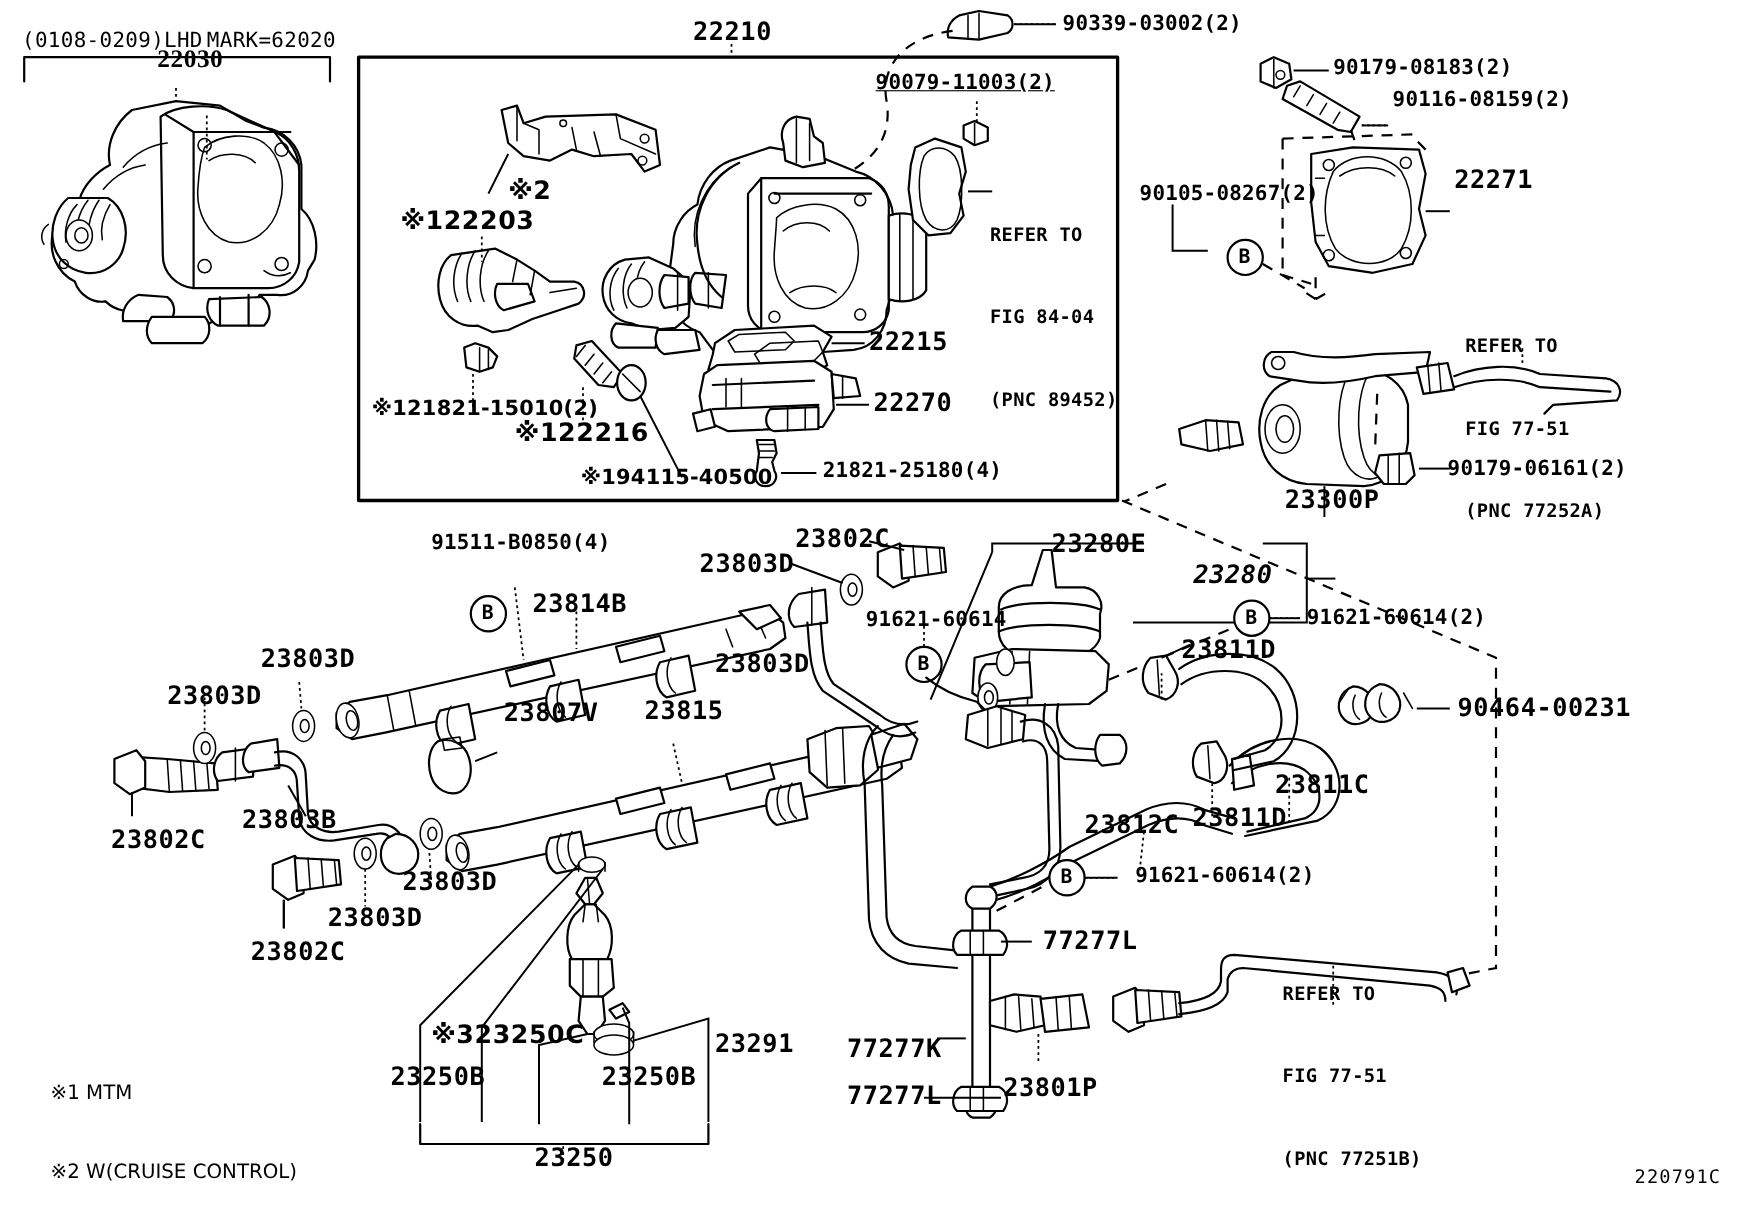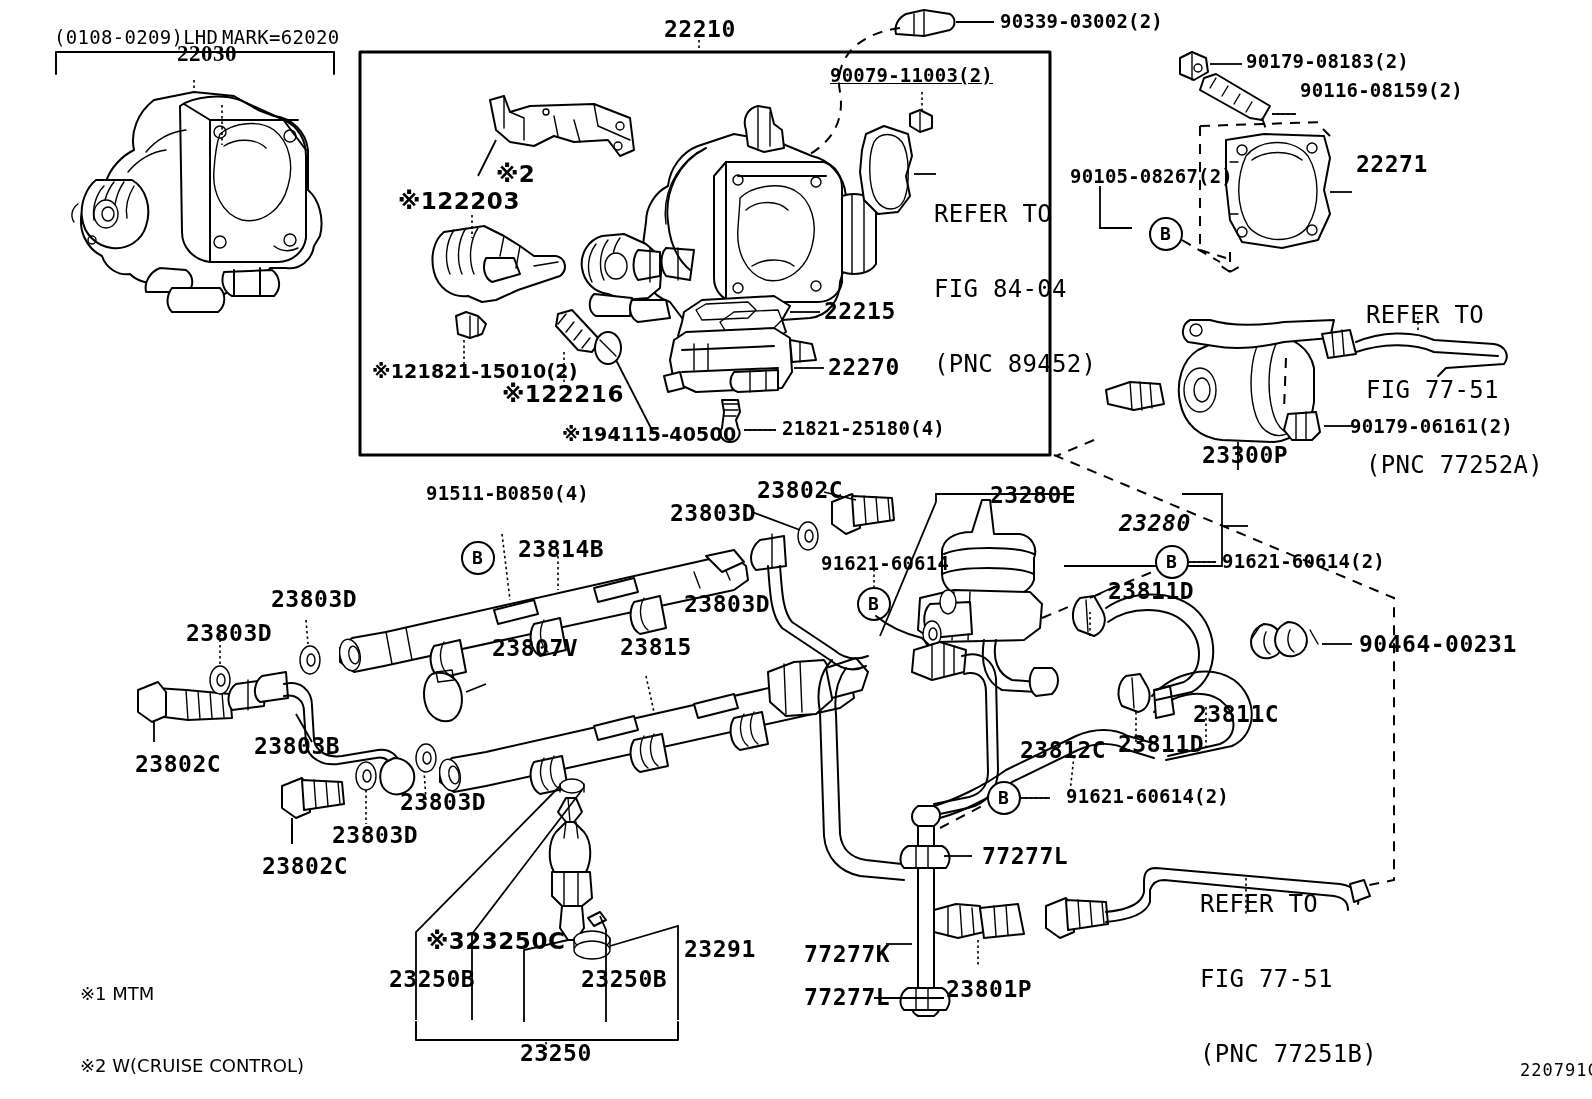--- a/index.html
+++ b/index.html
@@ -6,21 +6,21 @@
     margin: 0; padding: 0; background: #ffffff;
   }
   body {
     width: 1592px; height: 1099px;
     position: relative; overflow: hidden;
     font-family: "DejaVu Sans Mono", "Liberation Mono", monospace;
     color: #000;
   }
   #sheet {
     position: absolute; inset: 0;
-    width: 1300px; height: 1099px; margin-left: 34px;
+    width: 1300px; height: 1099px;
   }
   svg.art {
     position: absolute; top: 0; left: 0;
     width: 1592px; height: 1099px;
     pointer-events: none;
   }
   .lbl {
     position: absolute;
     white-space: pre;
     font-family: "DejaVu Sans Mono", "Liberation Mono", monospace;
@@ -43,22 +43,22 @@
     font-size: 18px;
     font-weight: bold;
   }
   
   .hdr {
     font-size: 19px;
     font-weight: normal;
     letter-spacing: 0.3px;
   }
   .refer {
-    font-size: 24px;
-    font-weight: normal;
+    font-size: 17px;
+    font-weight: bold;
     line-height: 25px;
     letter-spacing: 0.3px;
   }
   .note {
     font-size: 18px;
     font-weight: normal;
     line-height: 24px;
   }
   .figid {
     font-size: 17px;

